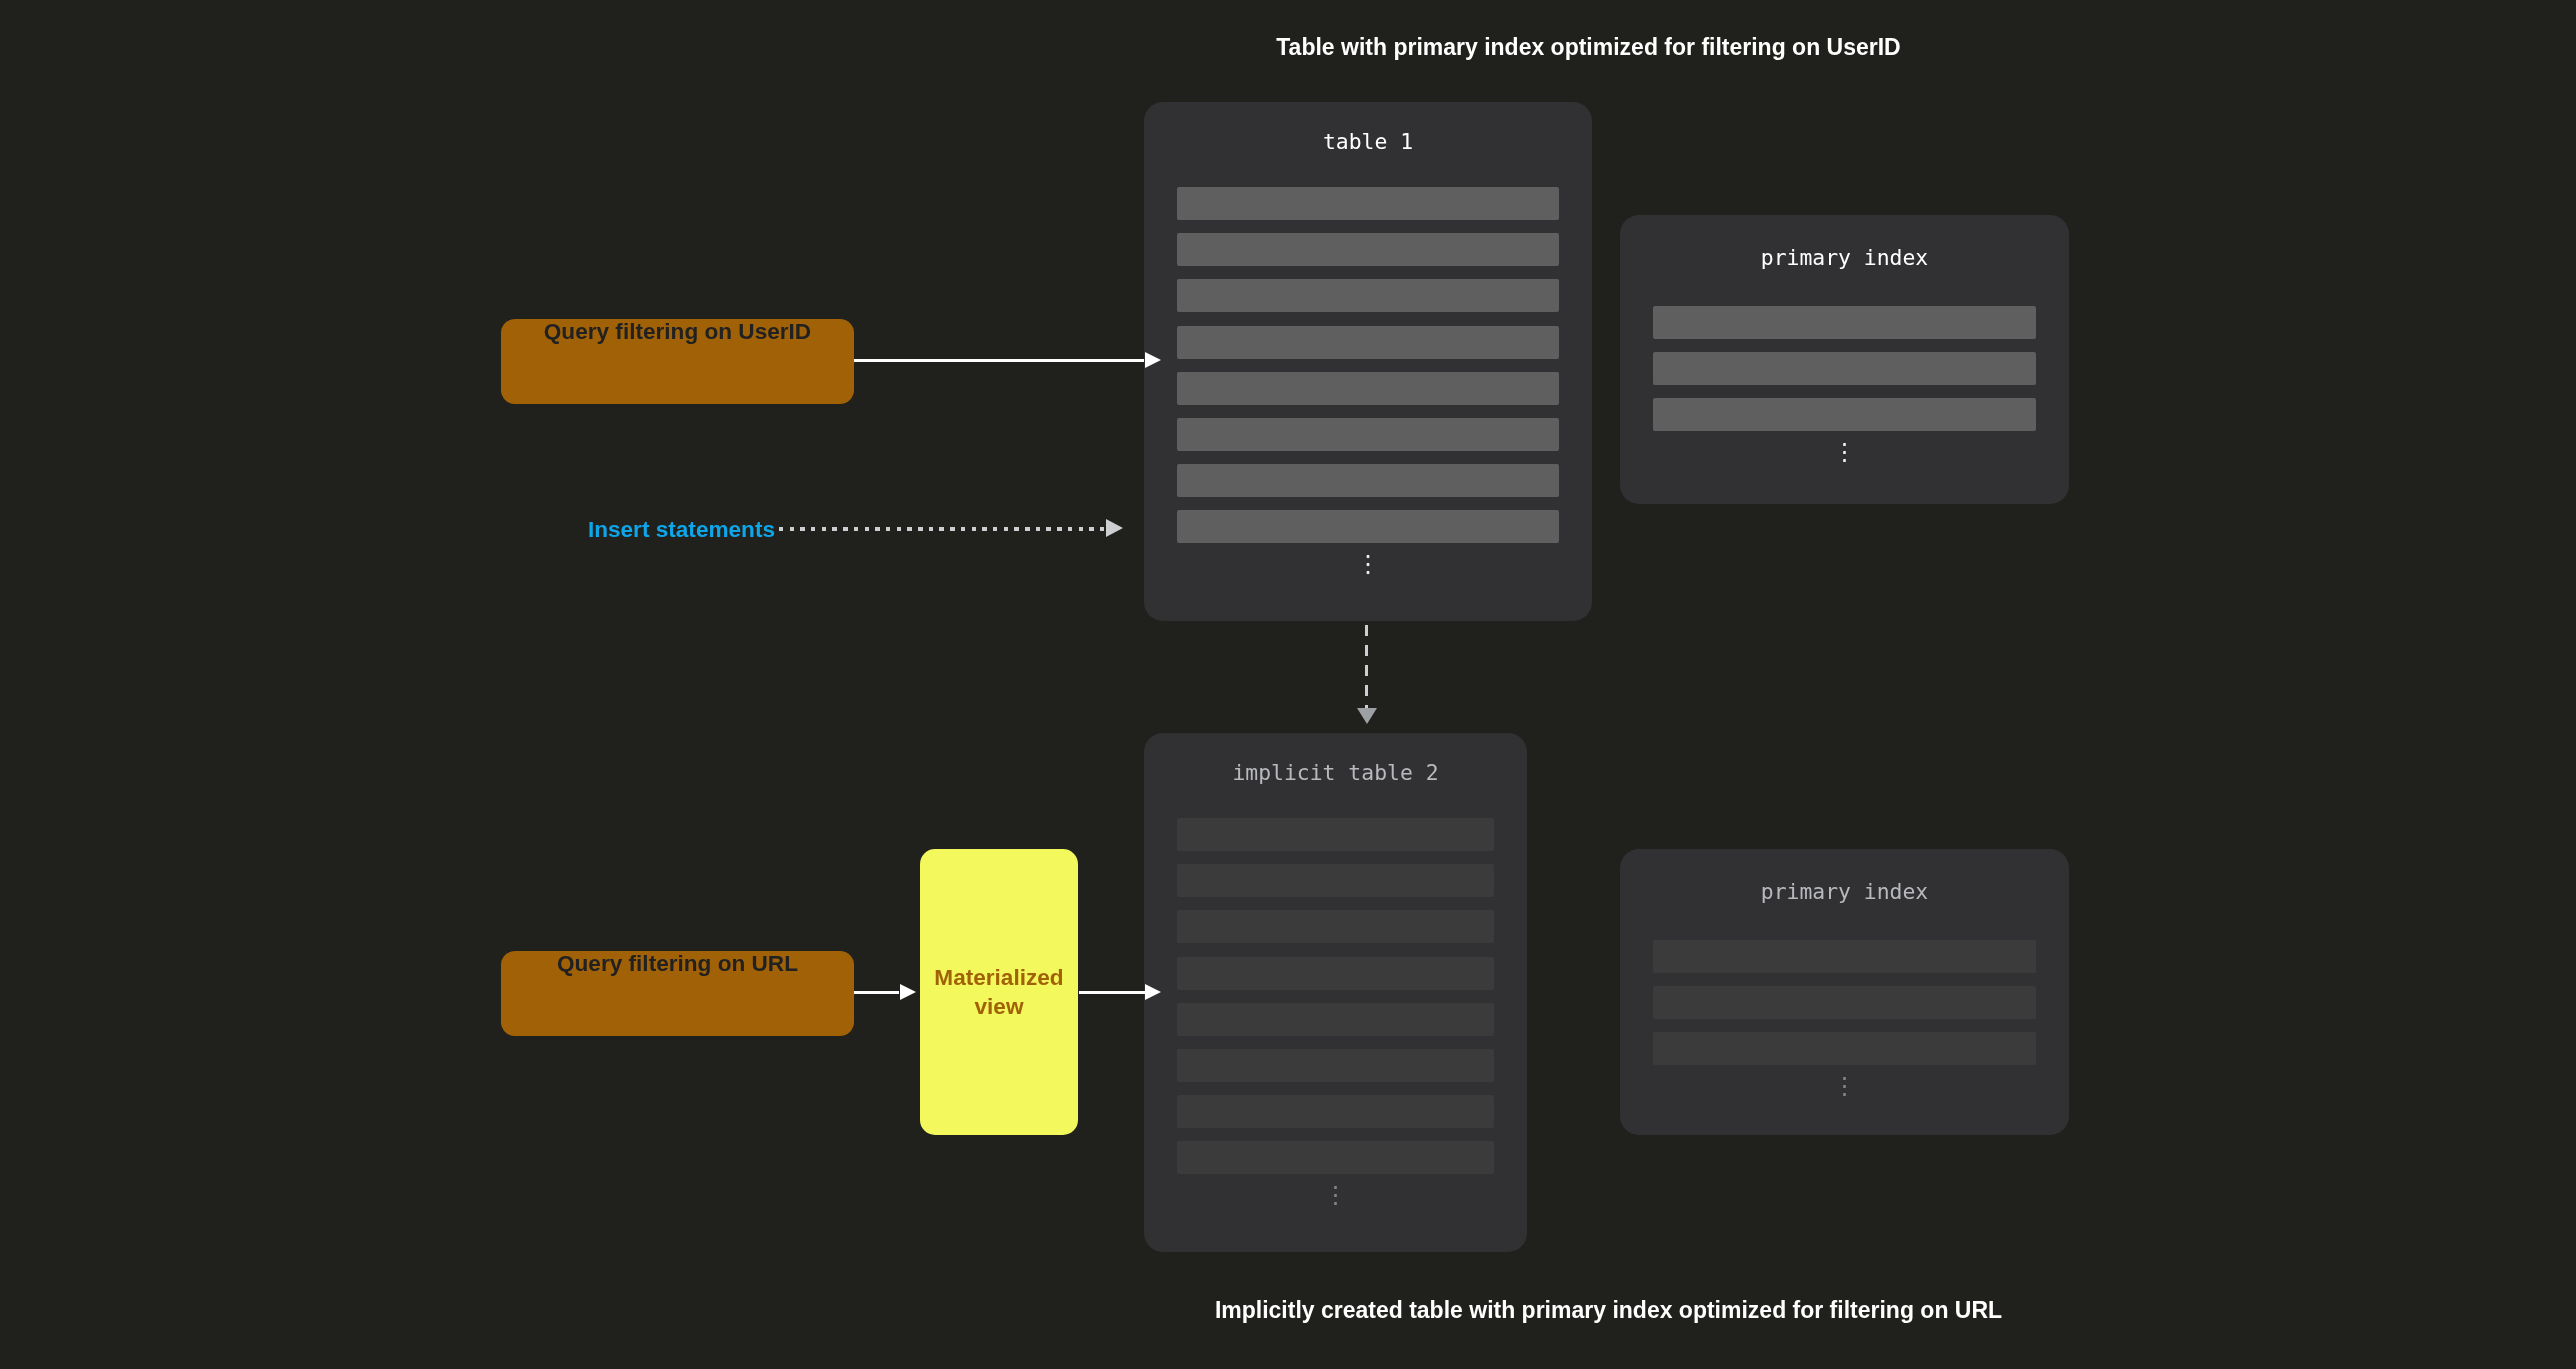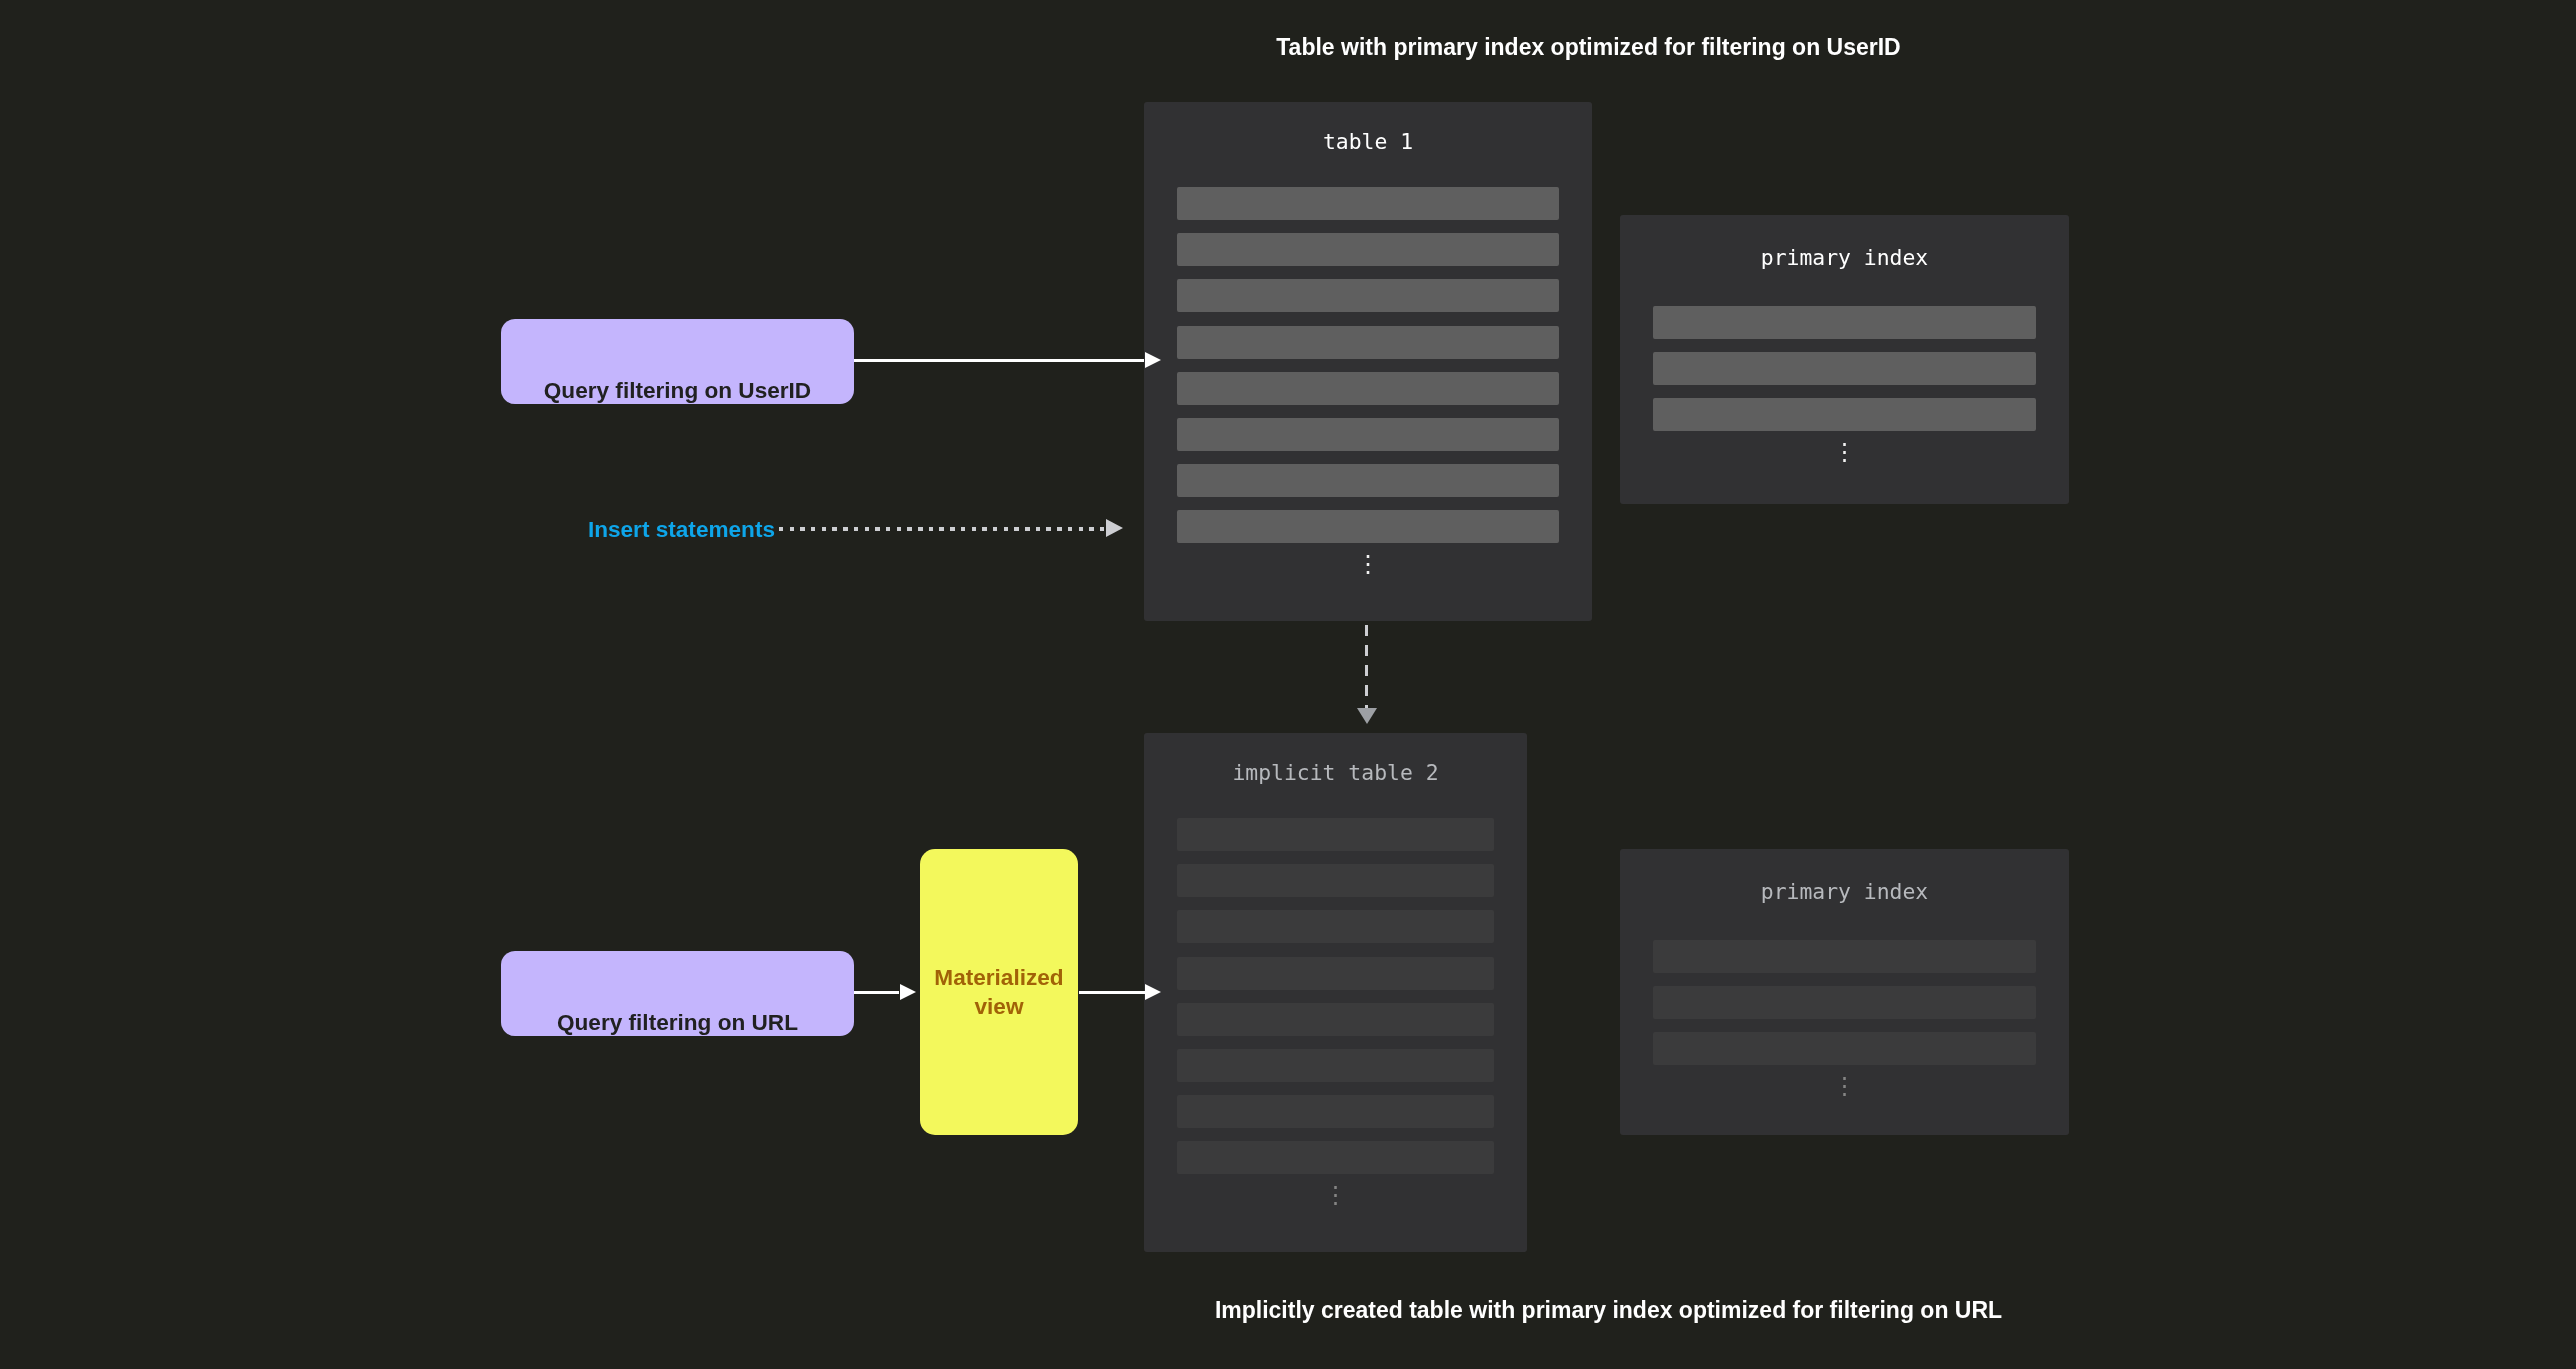--- a/index.html
+++ b/index.html
@@ -20,21 +20,21 @@
     font-weight:700;
     line-height:29px;
   }
   .caption.top{left:1054px;top:33px;}
   .caption.bottom{left:1074px;top:1296px;}
 
   
   .panel{
     position:absolute;
     background:#313133;
-    border-radius:3px;
+    border-radius:19px;
   }
   .panel.table1{left:1144px;top:102px;width:448px;height:519px;}
   .panel.pindex-top{left:1620px;top:215px;width:449px;height:289px;}
   .panel.table2{left:1144px;top:733px;width:383px;height:519px;}
   .panel.pindex-bottom{left:1620px;top:849px;width:449px;height:286px;}
 
   .panel-title{
     margin-top:25px;
     text-align:center;
     font-family:"DejaVu Sans Mono", monospace;
@@ -68,23 +68,23 @@
     font-size:24px;
     line-height:25px;
     color:#f2f2f2;
   }
   .dim-ellipsis .panel-ellipsis{color:#858585;}
 
   
   .qbtn{
     position:absolute;
     width:353px;height:85px;
-    background:#c4b5fd;
+    background:#a16207;
     border-radius:14px;
-    display:flex;align-items:flex-end;justify-content:center;
+    display:flex;align-items:flex-start;justify-content:center;
     color:#212121;
     font-size:22.6px;font-weight:700;
     text-align:center;
   }
   .qbtn.userid{left:501px;top:319px;}
   .qbtn.url{left:501px;top:951px;}
 
   
   .mview{
     position:absolute;

